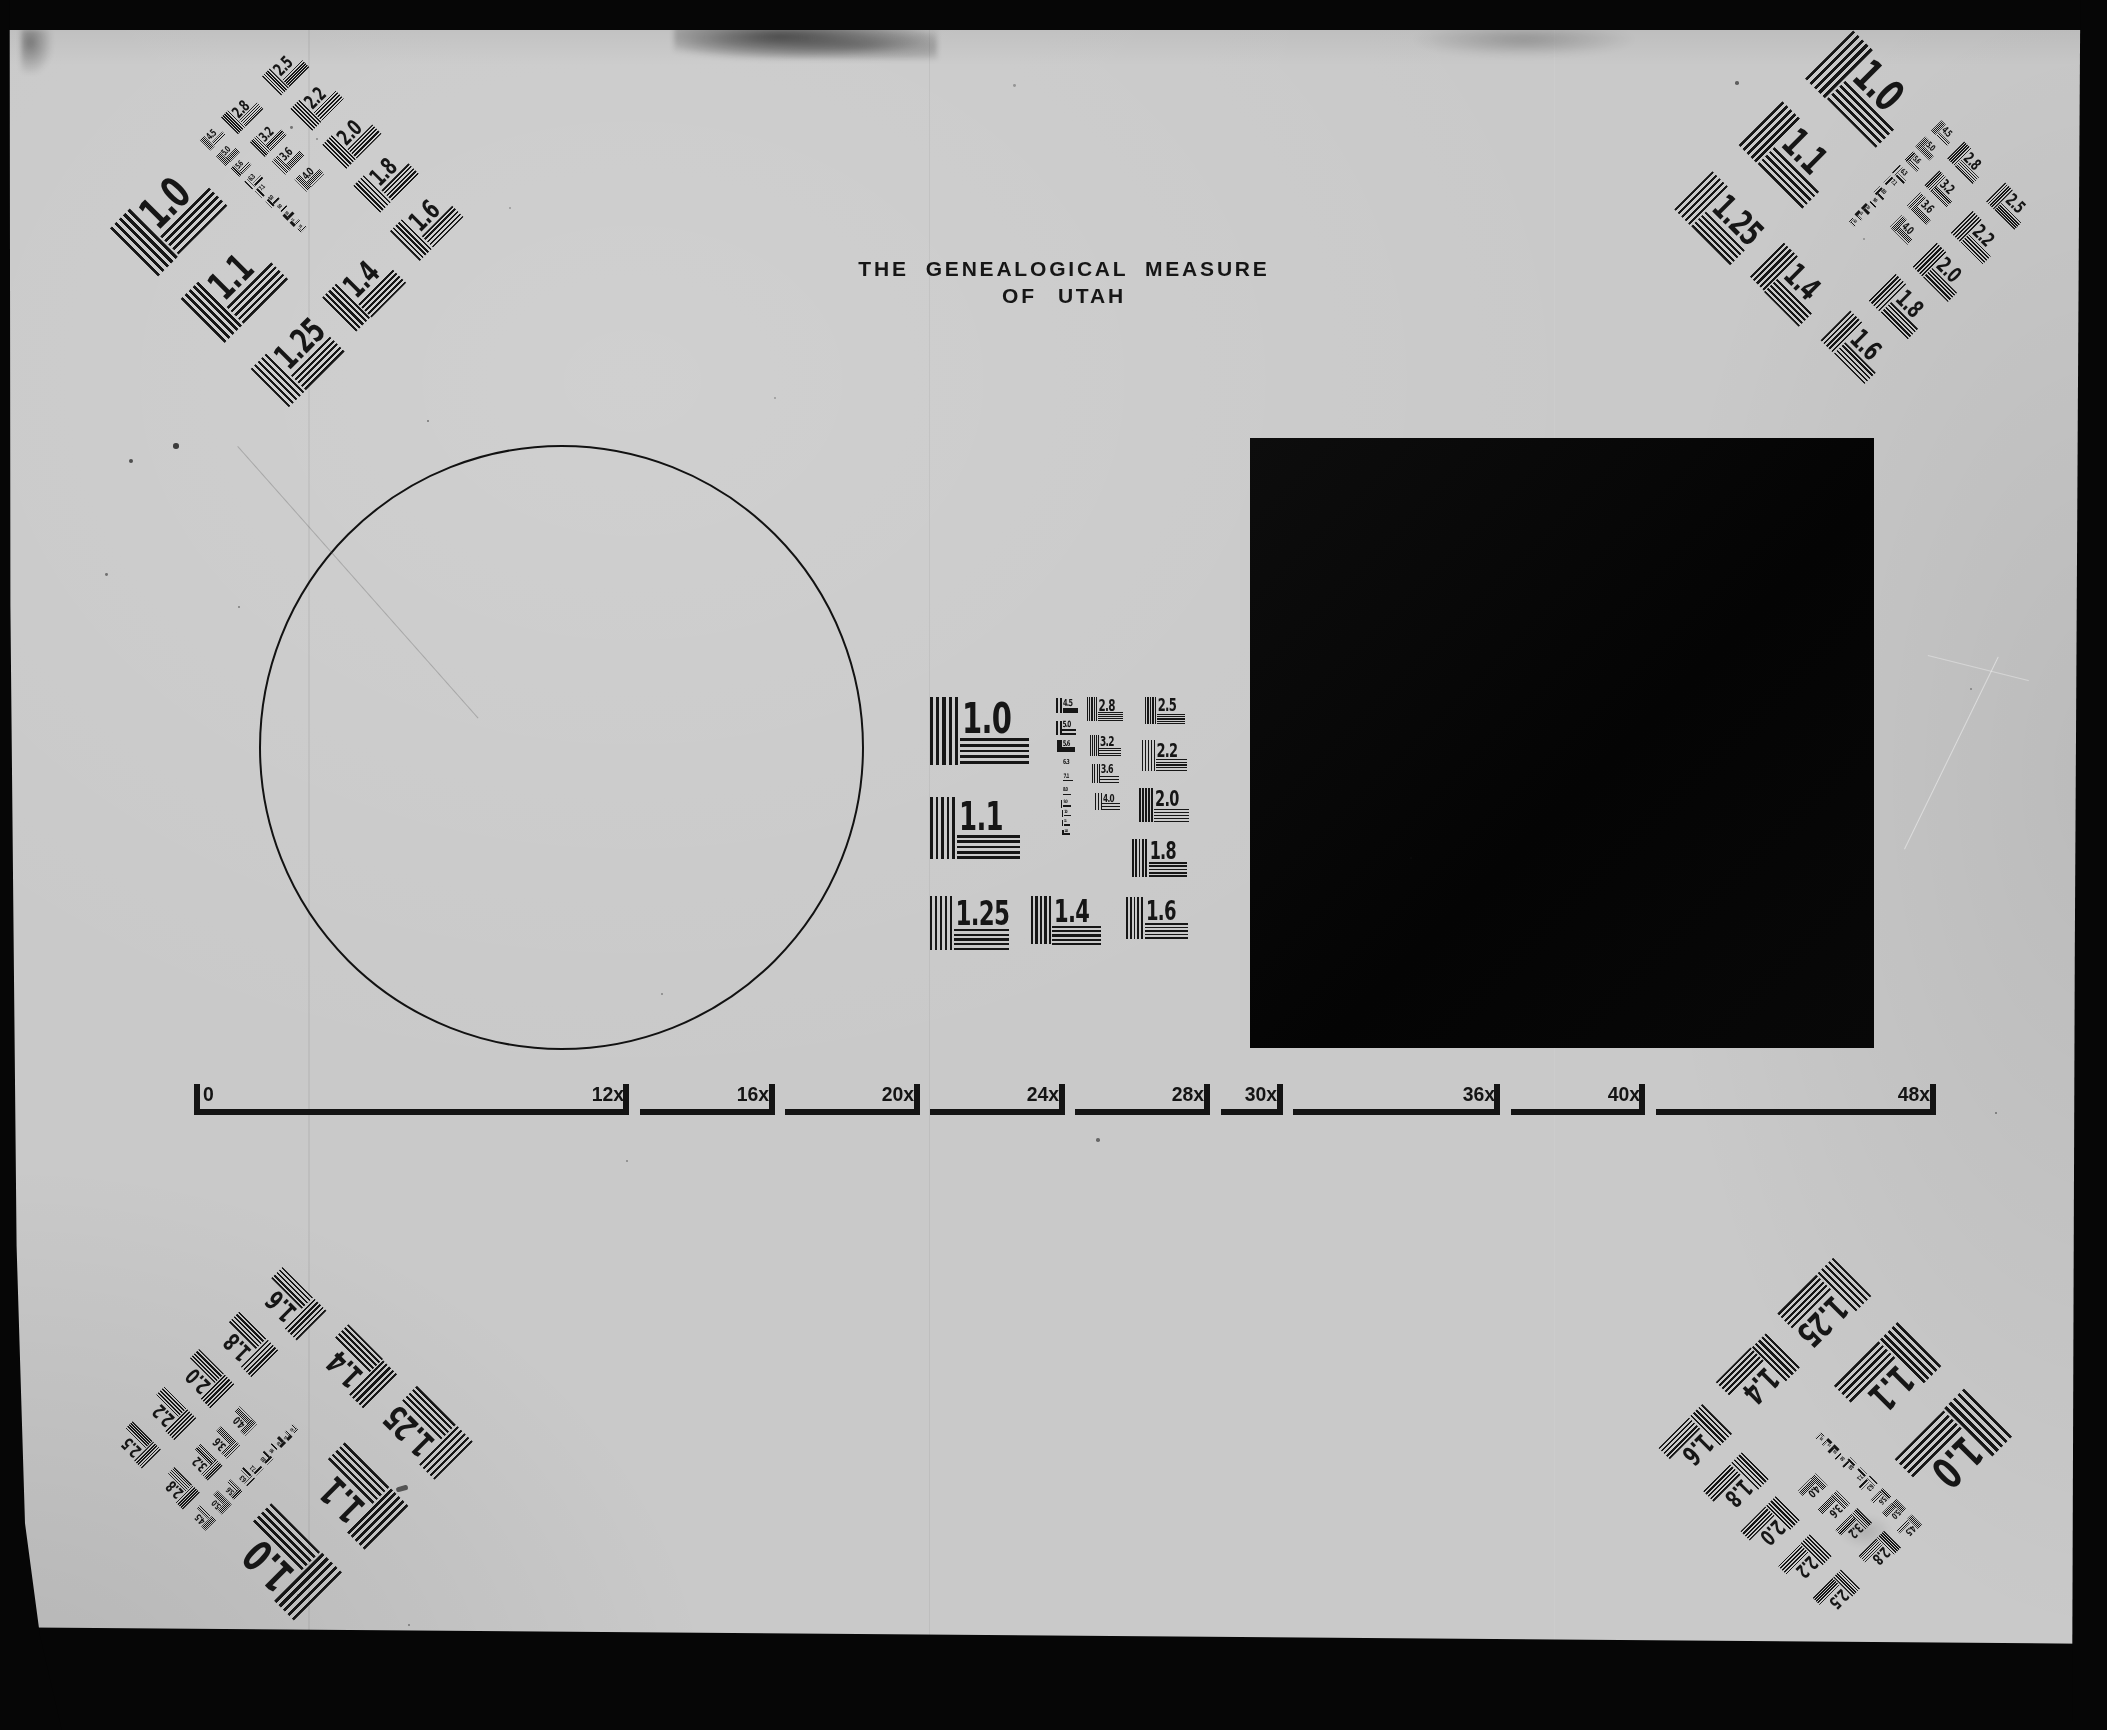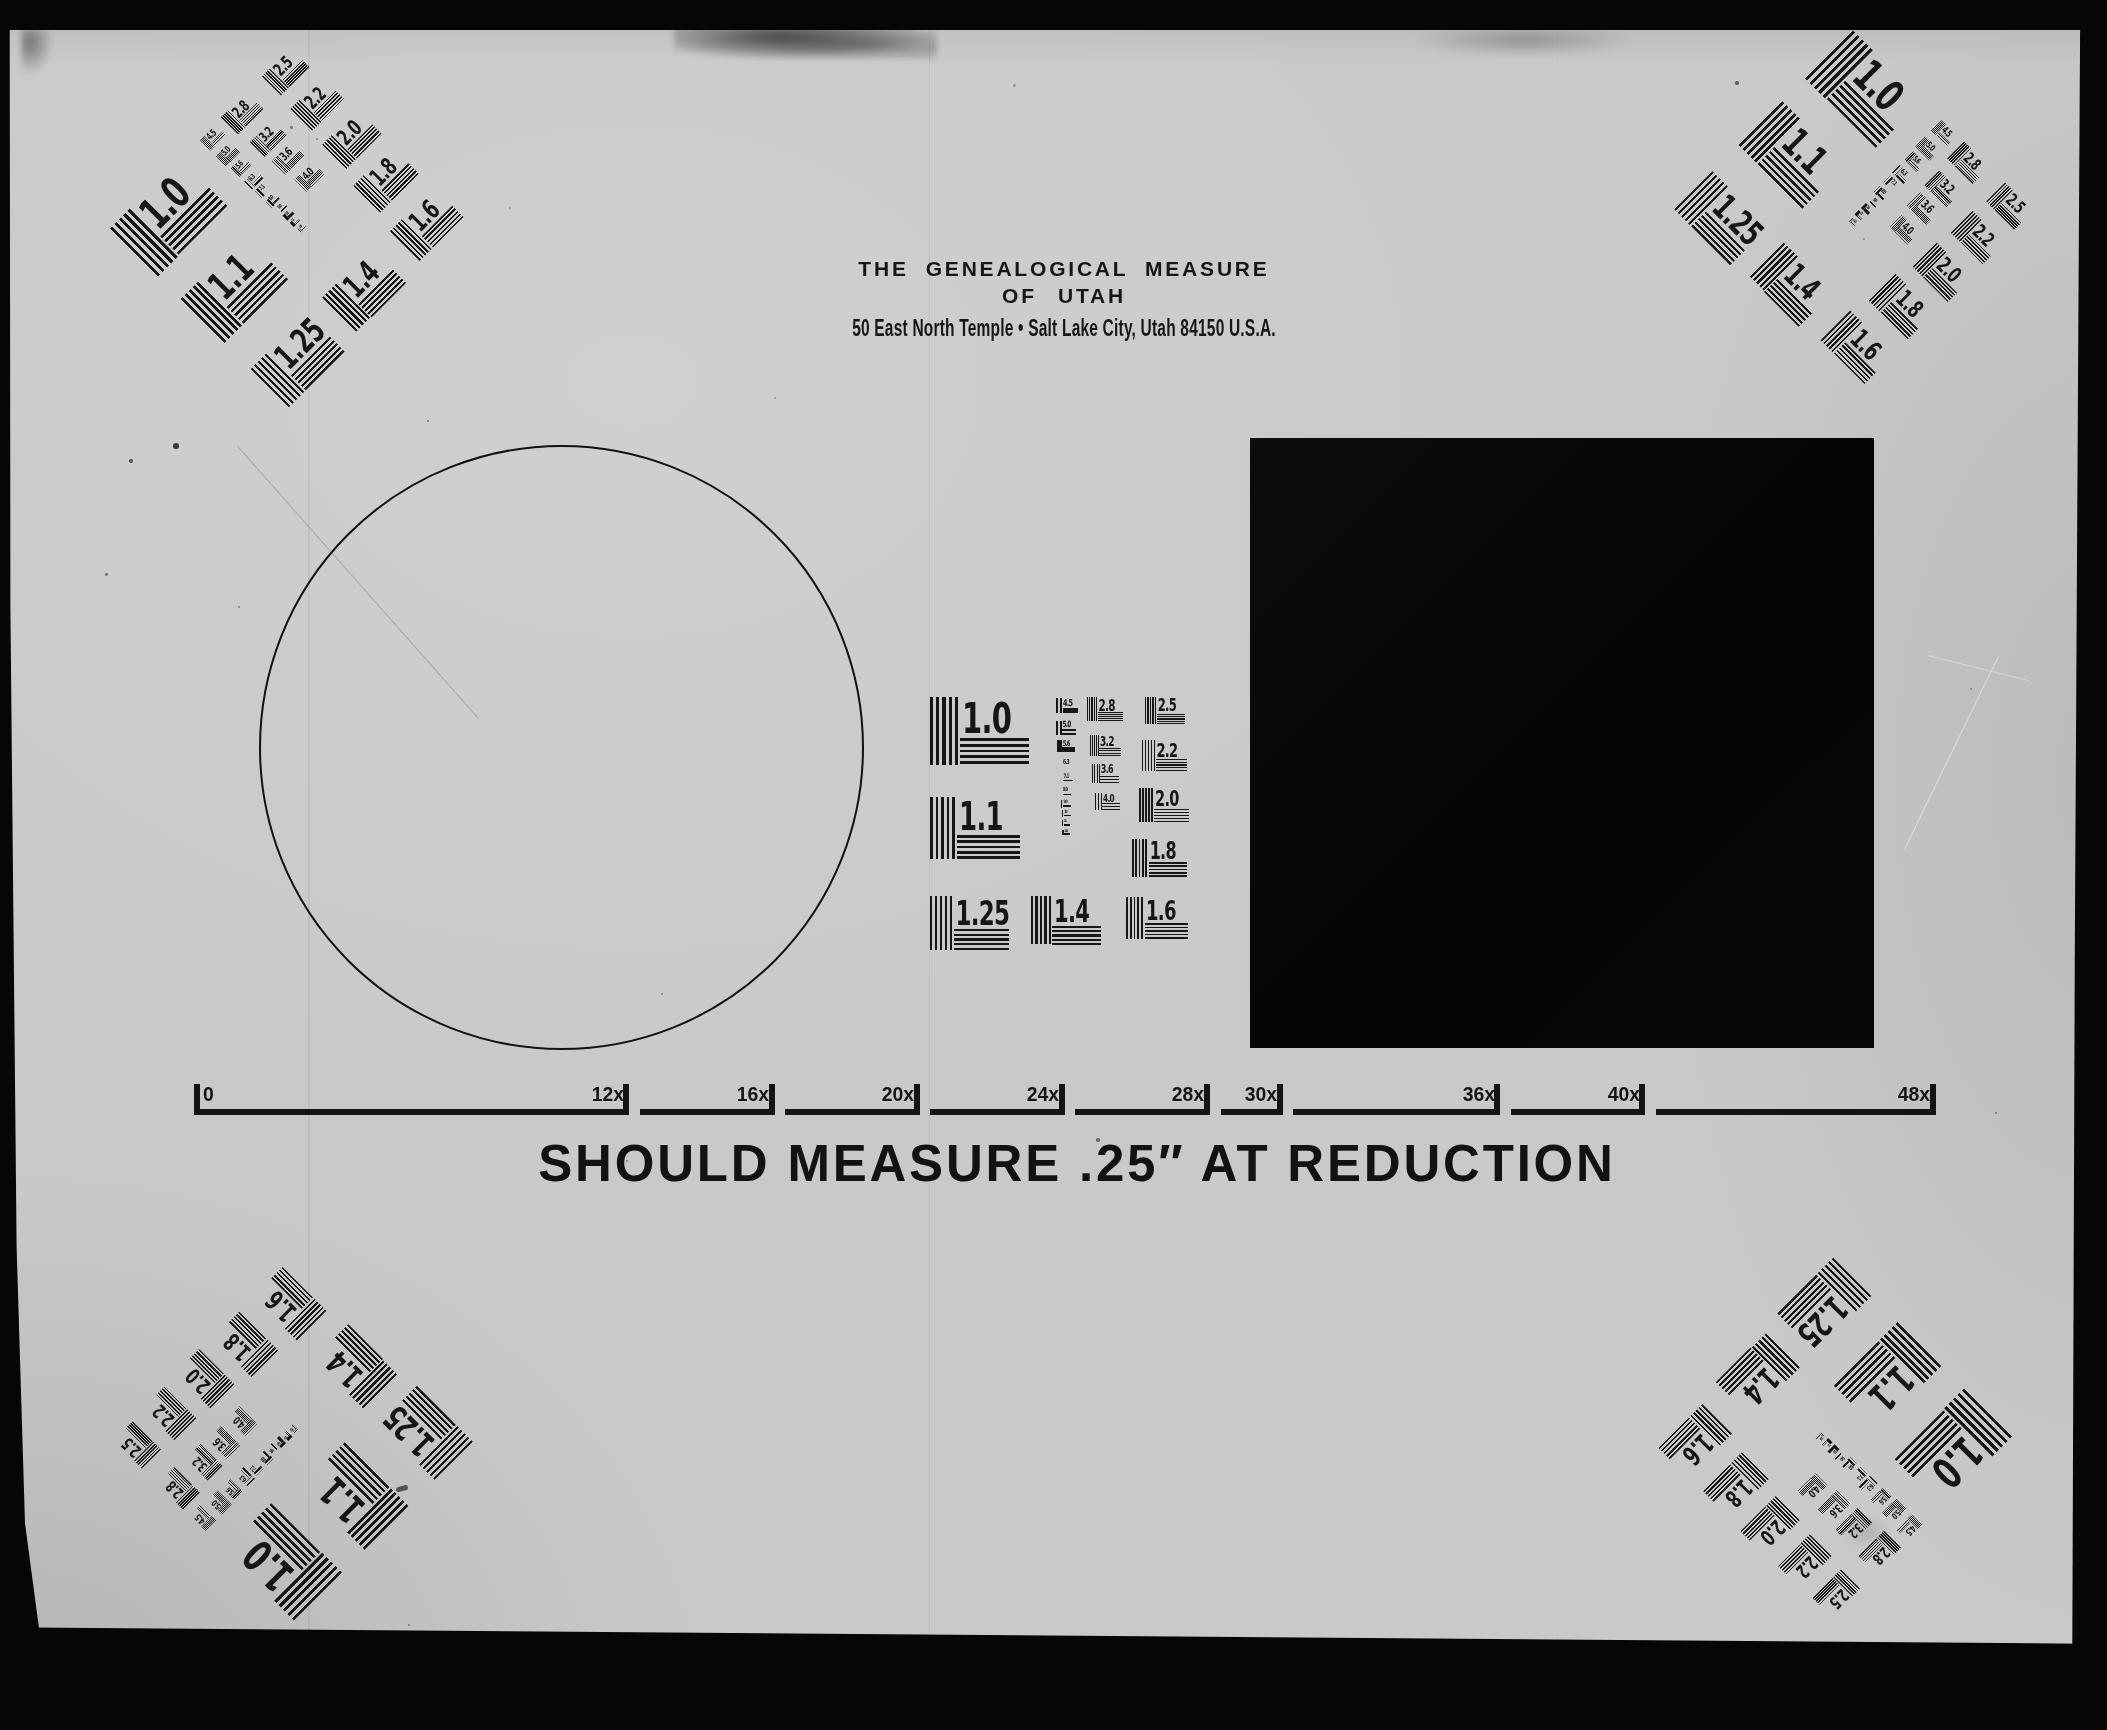--- a/index.html
+++ b/index.html
@@ -60,21 +60,20 @@
 
   <div class="vignette"></div>
 
   <div class="streak" style="left:308px;width:2.1px;background:rgba(0,0,0,0.05);"></div>
   <div class="streak" style="left:929px;width:1.4px;background:rgba(0,0,0,0.05);"></div>
   <div class="streak" style="left:1554px;width:1.4px;background:rgba(255,255,255,0.06);"></div>
 
   <div id="header">
     <div class="hline1">THE GENEALOGICAL MEASURE</div>
     <div class="hline2">OF UTAH</div>
-    <div><span class="haddr">50 East North Temple • Salt Lake City, Utah 84150 U.S.A.</span></div>
   </div>
 
   <div id="circle"></div>
   <div id="square"></div>
 
   <div class="pattern" id="pat-tl" style="left: 169px; top: 95px; transform: rotate(-45deg);">
       <div class="tp-el" style="left: 0px; top: 0px; width: 99px; height: 68px;">
         <div class="vbars" style="width: 28px; height: 68px;"></div>
         <div class="hbars" style="left: 30px; top: 41px; width: 69px; height: 26px;"></div>
         <span class="tp-num" style="left: 32px; font-size: 29px;">1.0</span>
@@ -684,21 +683,20 @@
       <div class="tick" style="left: 1494px;"></div>
       <div class="tick-label" style="left: 1391px; width: 104px; text-align: right;">36x</div>
       <div class="seg" style="left: 1511px; width: 134px;"></div>
       <div class="tick" style="left: 1639px;"></div>
       <div class="tick-label" style="left: 1536px; width: 104px; text-align: right;">40x</div>
       <div class="seg" style="left: 1656px; width: 279px;"></div>
       <div class="tick" style="left: 1930px;"></div>
       <div class="tick-label" style="left: 1826px; width: 104px; text-align: right;">48x</div>
     </div>
 
-  <div id="caption">SHOULD MEASURE .25″ AT REDUCTION</div>
 
   <div class="smudge" style="left:674px;top:26px;width:263px;height:33px;filter:blur(2.8px);
               background:radial-gradient(ellipse at 40% 30%, rgba(8,8,8,0.6), rgba(8,8,8,0) 70%),
                          radial-gradient(ellipse at 70% 60%, rgba(8,8,8,0.35), rgba(8,8,8,0) 70%);"></div>
   <div class="smudge" style="left:1410px;top:28px;width:228px;height:29px;filter:blur(3.5px);opacity:0.35;
               background:radial-gradient(ellipse at 50% 40%, rgba(8,8,8,0.7), rgba(8,8,8,0) 70%);"></div>
   <div class="smudge" style="left:21px;top:29px;width:31px;height:45px;filter:blur(2.8px);opacity:0.5;
               background:radial-gradient(ellipse at 30% 30%, rgba(8,8,8,0.8), rgba(8,8,8,0) 75%);"></div>
   <div class="smudge" style="left:1838px;top:1514px;width:55px;height:35px;filter:blur(2.8px);opacity:0.14;
               background:radial-gradient(ellipse, rgba(8,8,8,0.9), rgba(8,8,8,0) 70%);"></div>

